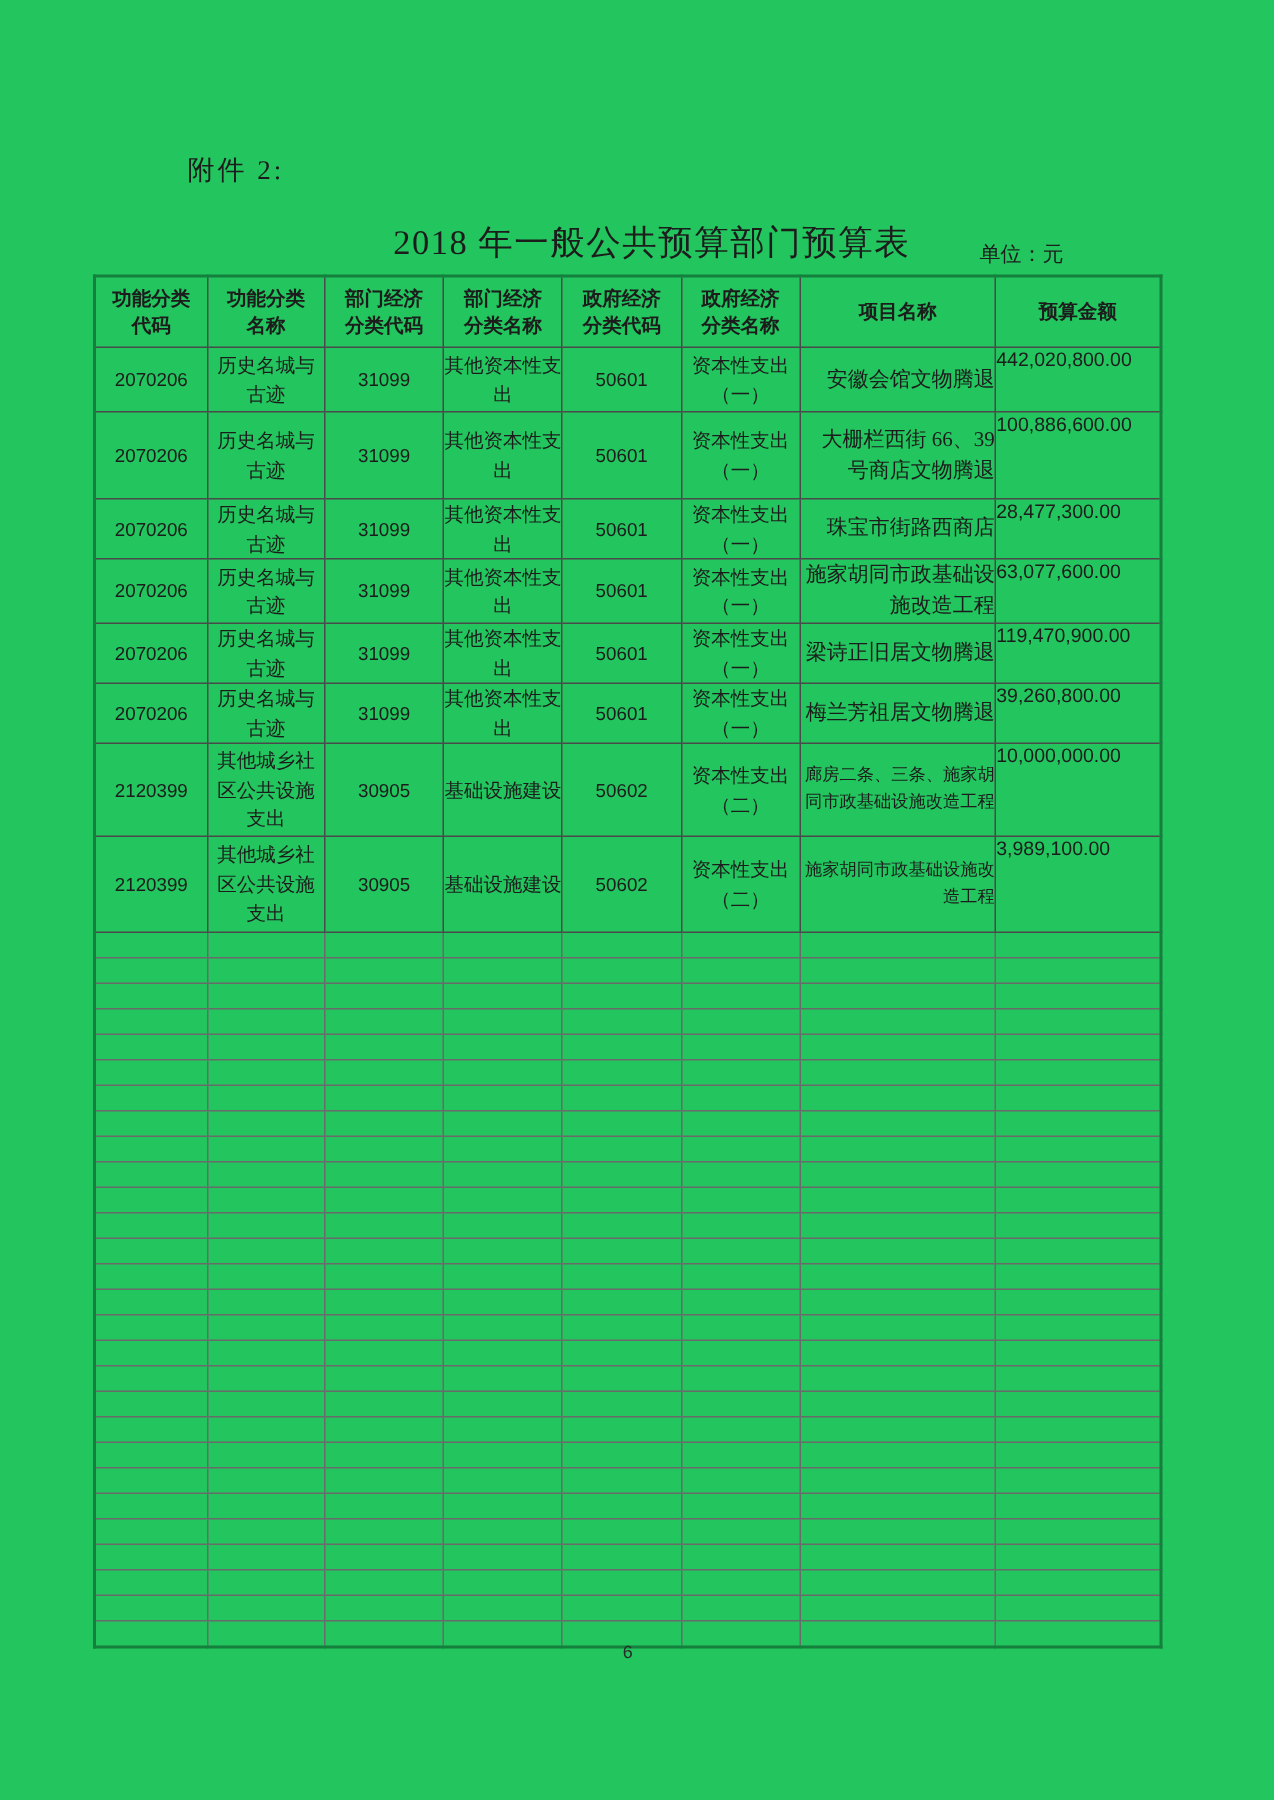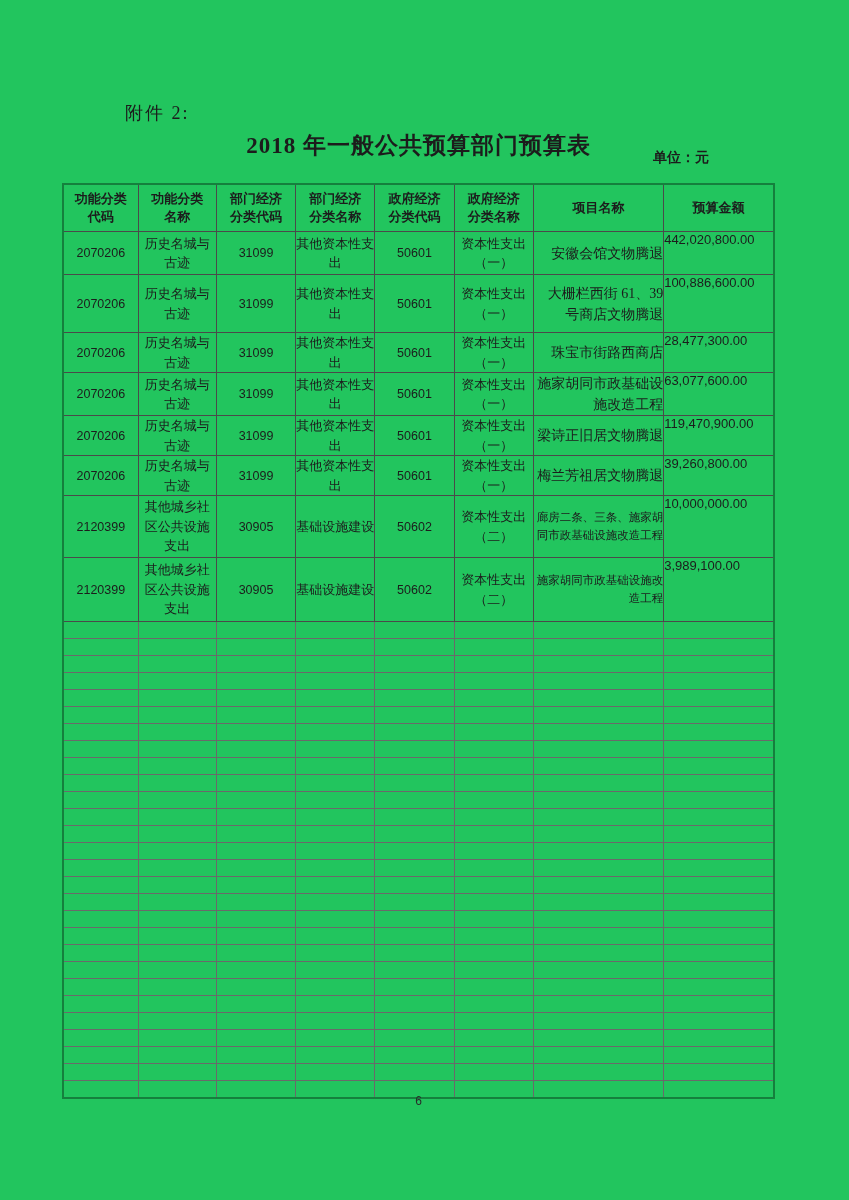--- a/index.html
+++ b/index.html
@@ -10,27 +10,27 @@
     color:#1c1c1c;
     font-family:"Liberation Serif", serif;
     overflow:hidden;
   }
   .attachment{
     position:absolute;left:125px;top:101px;
     font-size:18px;letter-spacing:2px;
   }
   .doc-title{
     position:absolute;left:62px;top:130px;width:713px;
-    margin:0;text-align:center;
-    font-size:23px;font-weight:bold;letter-spacing:1px;
+    margin:16px;text-align:center;
+    font-size:23px;font-weight:normal;letter-spacing:1px;
   }
   .unit-label{
-    position:absolute;left:62px;top:149px;width:713px;
+    position:absolute;left:62px;top:161px;width:713px;
     box-sizing:border-box;padding-right:66px;
-    text-align:right;font-size:14px;font-weight:bold;
+    text-align:right;font-size:14px;
   }
   table.budget{
     position:absolute;left:62px;top:183px;width:713px;
     border-collapse:collapse;table-layout:fixed;
     border:2px solid #15803d;
   }
   table.budget th, table.budget td{
     border:1px solid #4a4a4a;
     padding:0;overflow:hidden;
   }
@@ -128,21 +128,21 @@
           <td class="project">安徽会馆文物腾退</td>
           <td class="amount">442,020,800.00</td>
         </tr>
         <tr>
           <td class="code">2070206</td>
           <td class="name">历史名城与古迹</td>
           <td class="code">31099</td>
           <td class="name">其他资本性支出</td>
           <td class="code">50601</td>
           <td class="name">资本性支出（一）</td>
-          <td class="project">大栅栏西街 61、39 号商店文物腾退</td>
+          <td class="project">大栅栏西街 66、39 号商店文物腾退</td>
           <td class="amount">100,886,600.00</td>
         </tr>
         <tr>
           <td class="code">2070206</td>
           <td class="name">历史名城与古迹</td>
           <td class="code">31099</td>
           <td class="name">其他资本性支出</td>
           <td class="code">50601</td>
           <td class="name">资本性支出（一）</td>
           <td class="project">珠宝市街路西商店</td>

